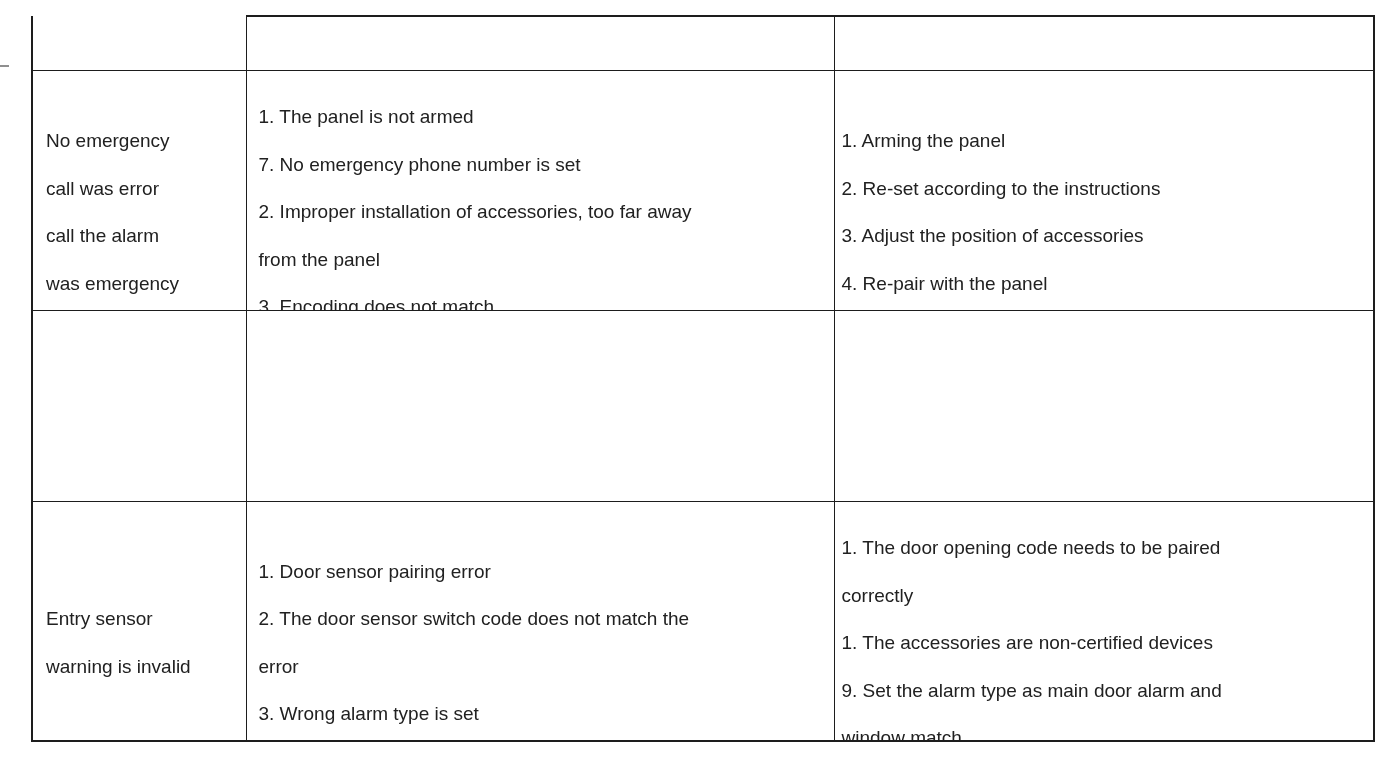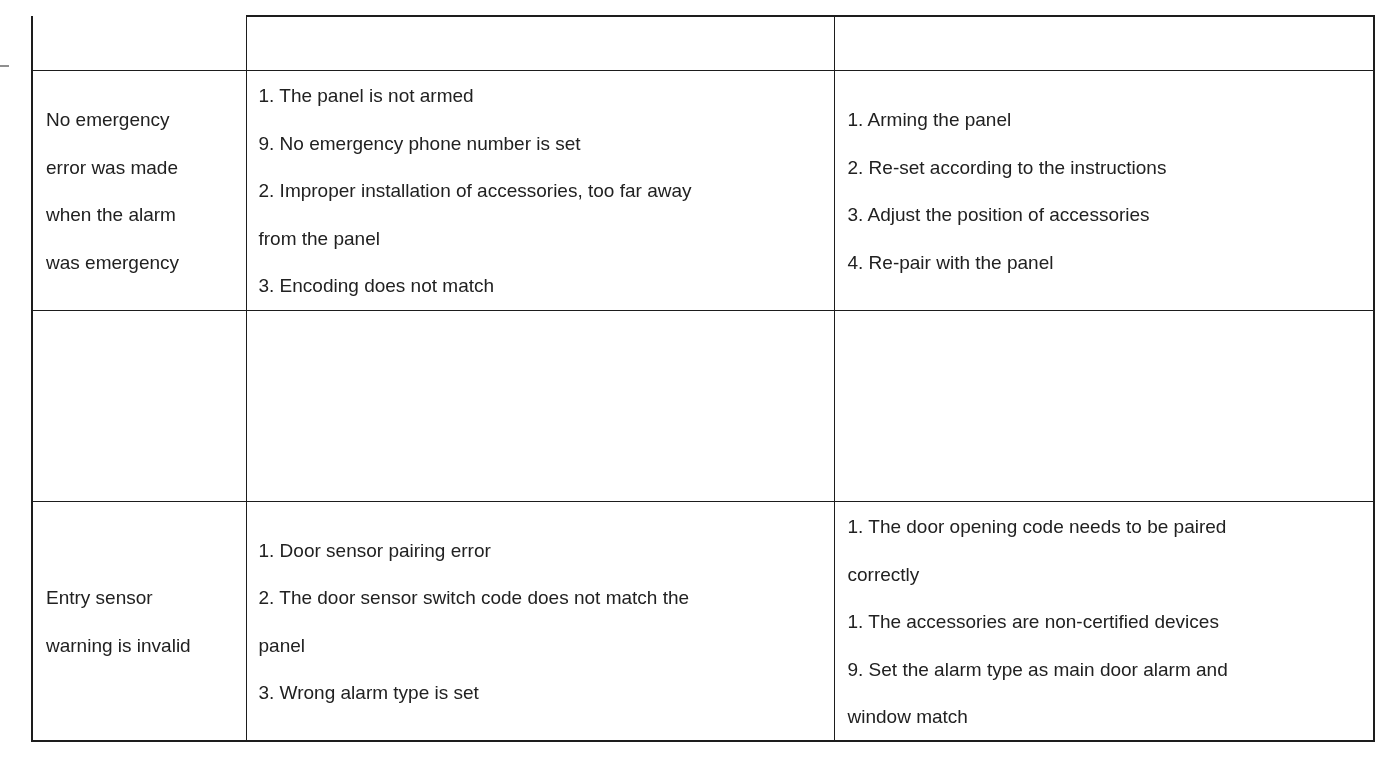--- a/index.html
+++ b/index.html
@@ -41,24 +41,24 @@
     overflow: hidden;
   }
   .tbl tr.r0 { height: 54px; }
   .tbl tr.r1 { height: 240px; }
   .tbl tr.r2 { height: 191px; }
   .tbl tr.r3 { height: 240px; }
   .tbl tr.r0 td { border-top-width: 2px; }
   .tbl tr.r0 td.cut { border-top: none; }
   .tbl tr.r3 td { border-bottom-width: 2px; }
   .tbl td.col1 { border-left-width: 2px; padding-left: 13px; }
-  .tbl td.col3 { border-right-width: 2px; padding-left: 13px; }
+  .tbl td.col3 { border-right-width: 2px; padding-left: 7px; }
   .cell-inner {
     position: relative;
-    top: 1px;
+    top: 22px;
   }
   .line {
     font-size: 19px;
     line-height: 47.5px;
     white-space: nowrap;
   }
 </style>
 </head>
 <body>
 
@@ -73,29 +73,29 @@
   <tbody>
     <tr class="r0">
       <td class="col1 cut"></td>
       <td class="col2"></td>
       <td class="col3"></td>
     </tr>
     <tr class="r1">
       <td class="col1">
         <div class="cell-inner">
           <div class="line">No emergency</div>
-          <div class="line">error was made</div>
-          <div class="line">when the alarm</div>
+          <div class="line">call was error</div>
+          <div class="line">call the alarm</div>
           <div class="line">was emergency</div>
         </div>
       </td>
       <td class="col2">
         <div class="cell-inner">
           <div class="line">1. The panel is not armed</div>
-          <div class="line">9. No emergency phone number is set</div>
+          <div class="line">7. No emergency phone number is set</div>
           <div class="line">2. Improper installation of accessories, too far away</div>
           <div class="line">from the panel</div>
           <div class="line">3. Encoding does not match</div>
         </div>
       </td>
       <td class="col3">
         <div class="cell-inner">
           <div class="line">1. Arming the panel</div>
           <div class="line">2. Re-set according to the instructions</div>
           <div class="line">3. Adjust the position of accessories</div>
@@ -112,21 +112,21 @@
       <td class="col1">
         <div class="cell-inner">
           <div class="line">Entry sensor</div>
           <div class="line">warning is invalid</div>
         </div>
       </td>
       <td class="col2">
         <div class="cell-inner">
           <div class="line">1. Door sensor pairing error</div>
           <div class="line">2. The door sensor switch code does not match the</div>
-          <div class="line">panel</div>
+          <div class="line">error</div>
           <div class="line">3. Wrong alarm type is set</div>
         </div>
       </td>
       <td class="col3">
         <div class="cell-inner">
           <div class="line">1. The door opening code needs to be paired</div>
           <div class="line">correctly</div>
           <div class="line">1. The accessories are non-certified devices</div>
           <div class="line">9. Set the alarm type as main door alarm and</div>
           <div class="line">window match</div>

